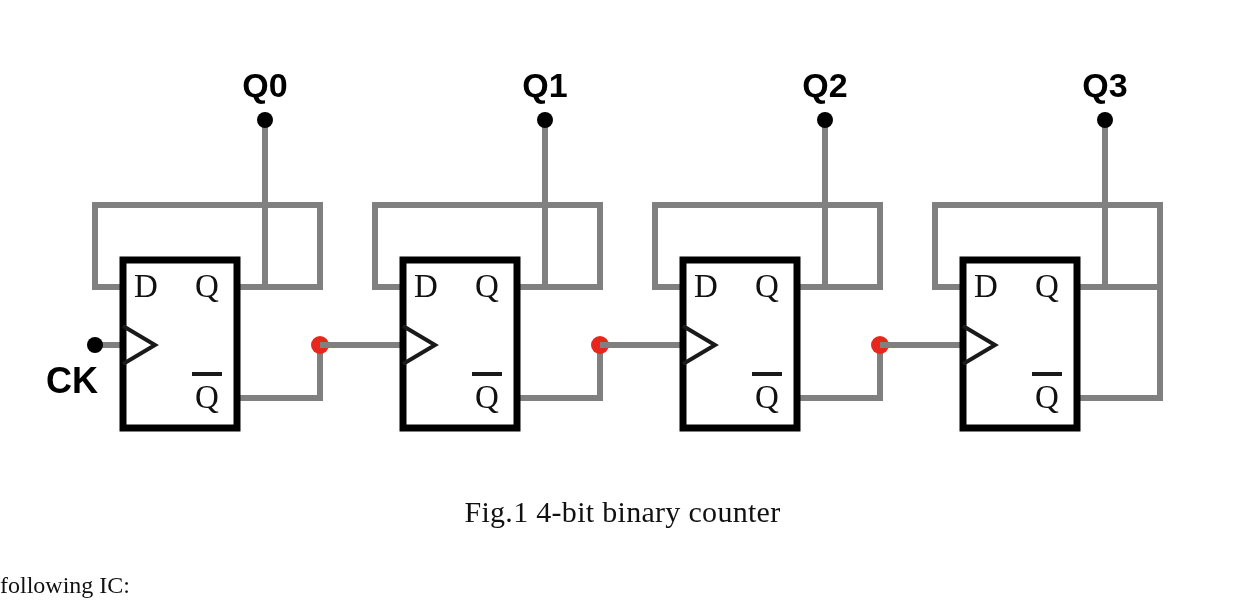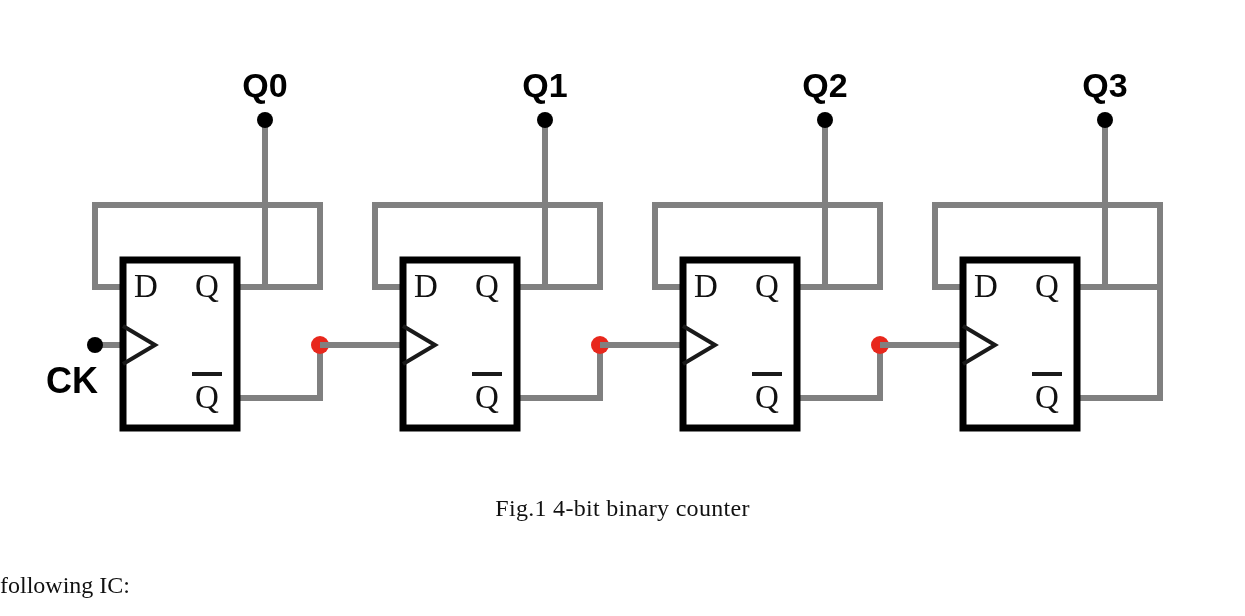--- a/index.html
+++ b/index.html
@@ -52,21 +52,21 @@
     text-anchor: middle;
   }
 
   #figure-caption {
     position: absolute;
     left: 0;
     top: 495px;
     width: 1245px;
     text-align: center;
     font-family: "Liberation Serif", serif;
-    font-size: 24px;
+    font-size: 30px;
     color: #111111;
     letter-spacing: 0.3px;
   }
 
   #body-text {
     position: absolute;
     left: 0;
     top: 572px;
     width: 1245px;
     font-family: "Liberation Serif", serif;

